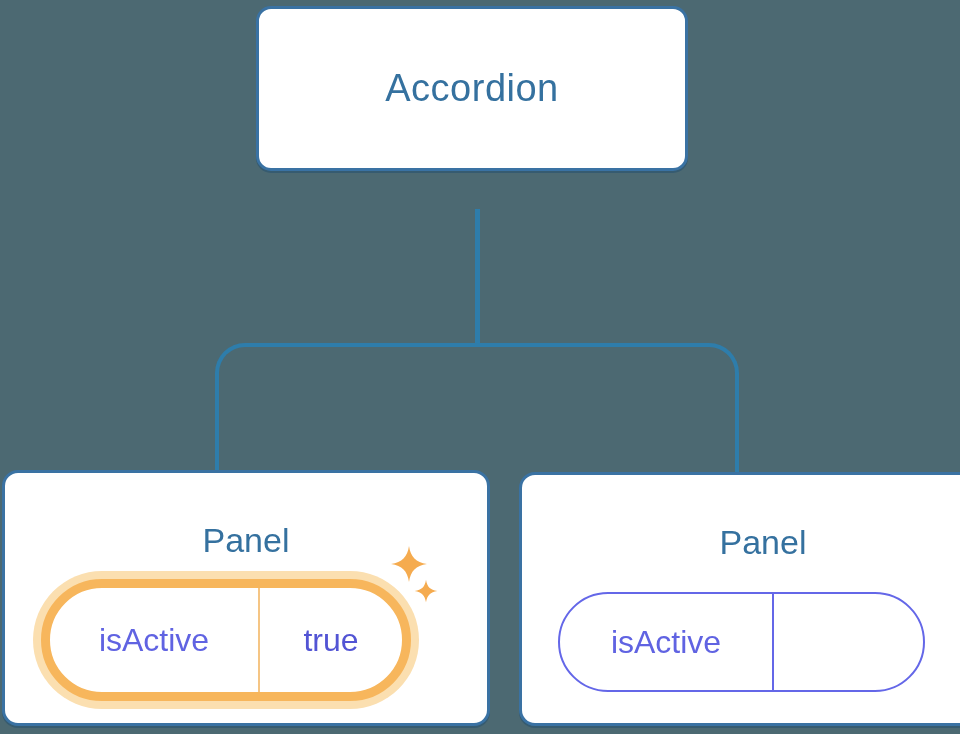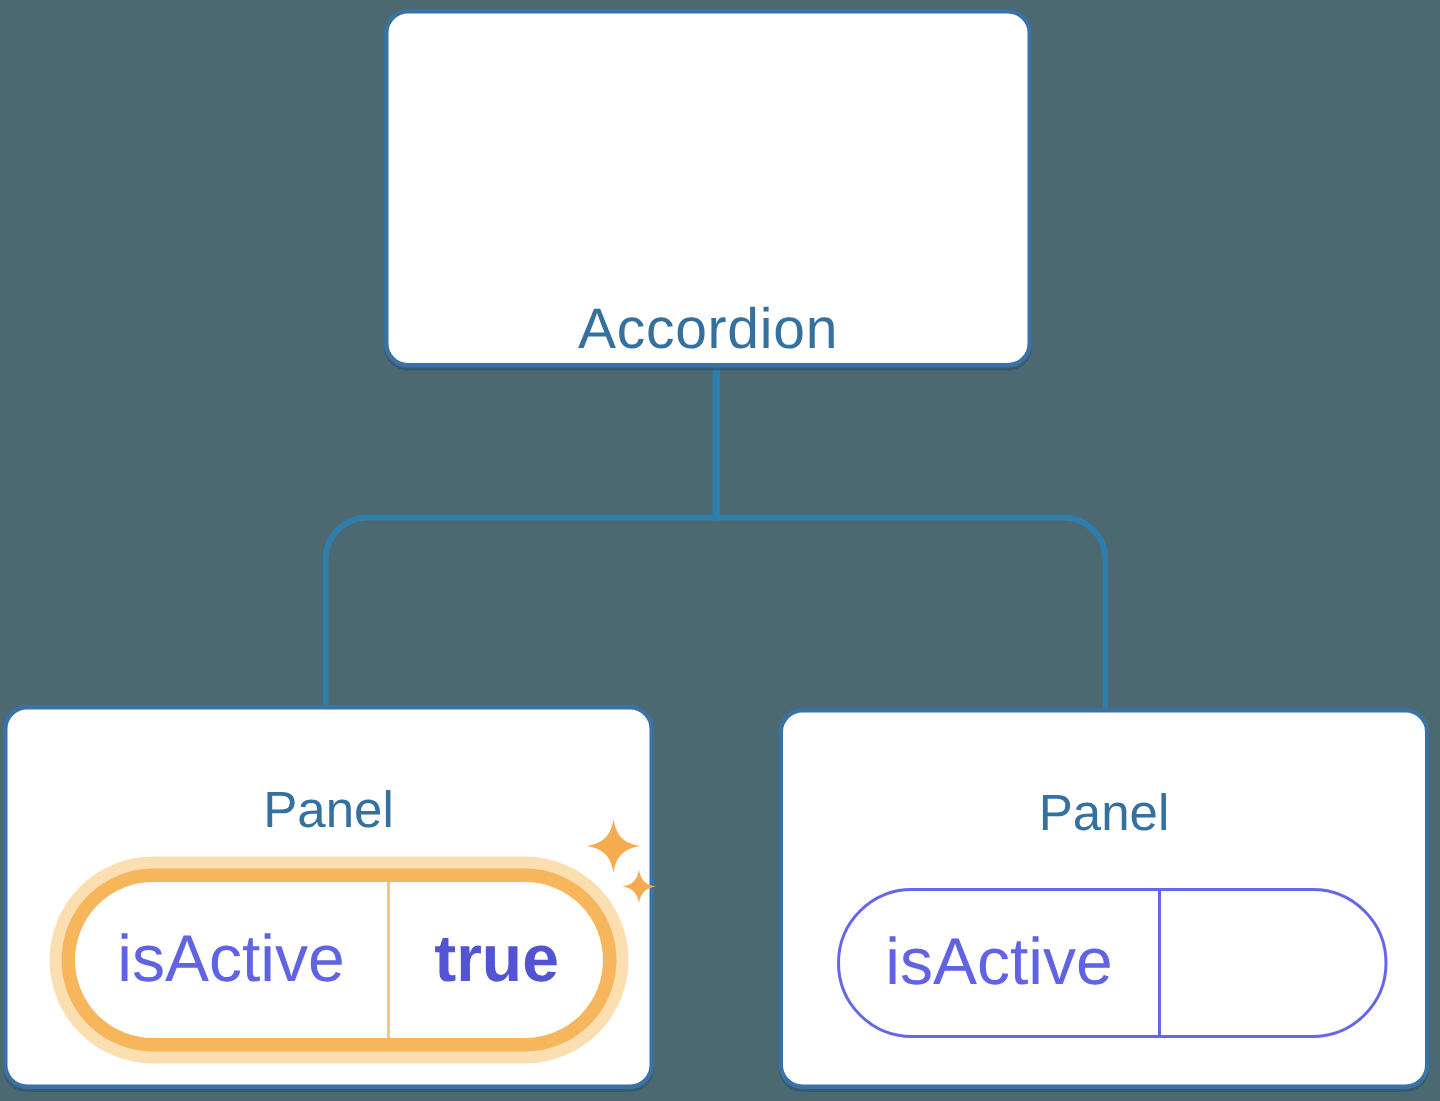--- a/index.html
+++ b/index.html
@@ -18,53 +18,53 @@
     border:4px solid var(--connector,#2e7dab);border-bottom:none;
     border-radius:30px 30px 0 0;box-sizing:border-box;
   }
   
   .node,.panel{
     position:absolute;background:#ffffff;box-sizing:border-box;
     border:3px solid var(--box-border,#3a72a3);border-radius:16px;
     box-shadow:0 2px 0 rgba(36,80,112,.55);
   }
   .node-accordion{
-    left:256px;top:6px;width:432px;height:239px;
-    display:flex;align-items:flex-end;justify-content:center;
+    left:256px;top:6px;width:432px;height:165px;
+    display:flex;align-items:center;justify-content:center;border-radius:15px;
   }
   .node-title{
     font-size:38px;font-weight:500;letter-spacing:.5px;
     color:var(--title-text,#35719f);
   }
-  .panel{width:434px;height:256px;}
+  .panel{width:488px;height:256px;}
   .panel-left{left:2px;top:470px;}
   .panel-right{left:519px;top:472px;height:254px;}
   .panel-title{
     position:absolute;top:48px;left:0;width:100%;text-align:center;
     font-size:34px;font-weight:500;color:var(--title-text,#35719f);
   }
   
   .pill{
     position:absolute;display:flex;align-items:stretch;
     background:#ffffff;box-sizing:border-box;
   }
   .cell{
     display:flex;align-items:center;justify-content:center;
-    font-size:44px;color:var(--pill-text,#6063e2);white-space:nowrap;
+    font-size:32px;color:var(--pill-text,#6063e2);white-space:nowrap;
   }
   .cell-value{flex:1;}
   .pill-active{
     left:36px;top:106px;width:370px;height:122px;
     border:9px solid var(--highlight-border,#f7b65c);border-radius:999px;
     box-shadow:0 0 0 8px var(--highlight-glow,#fbdfb0);
   }
   .pill-active .cell-name{
     width:208px;border-right:2px solid var(--highlight-divider,#f5c584);
   }
-  .pill-active .cell-value{font-weight:bold;color:var(--value-text,#5254d4);}
+  .pill-active .cell-value{font-weight:normal;color:var(--value-text,#5254d4);}
   .pill-inactive{
     left:36px;top:117px;width:367px;height:100px;
     border:2.5px solid var(--pill-border,#6467e8);border-radius:999px;
   }
   .pill-inactive .cell-name{
     width:212px;border-right:2.5px solid var(--pill-border,#6467e8);
   }
   
   .sparkle{position:absolute;}
   .sparkle path{fill:var(--sparkle,#f5ab4f);}

